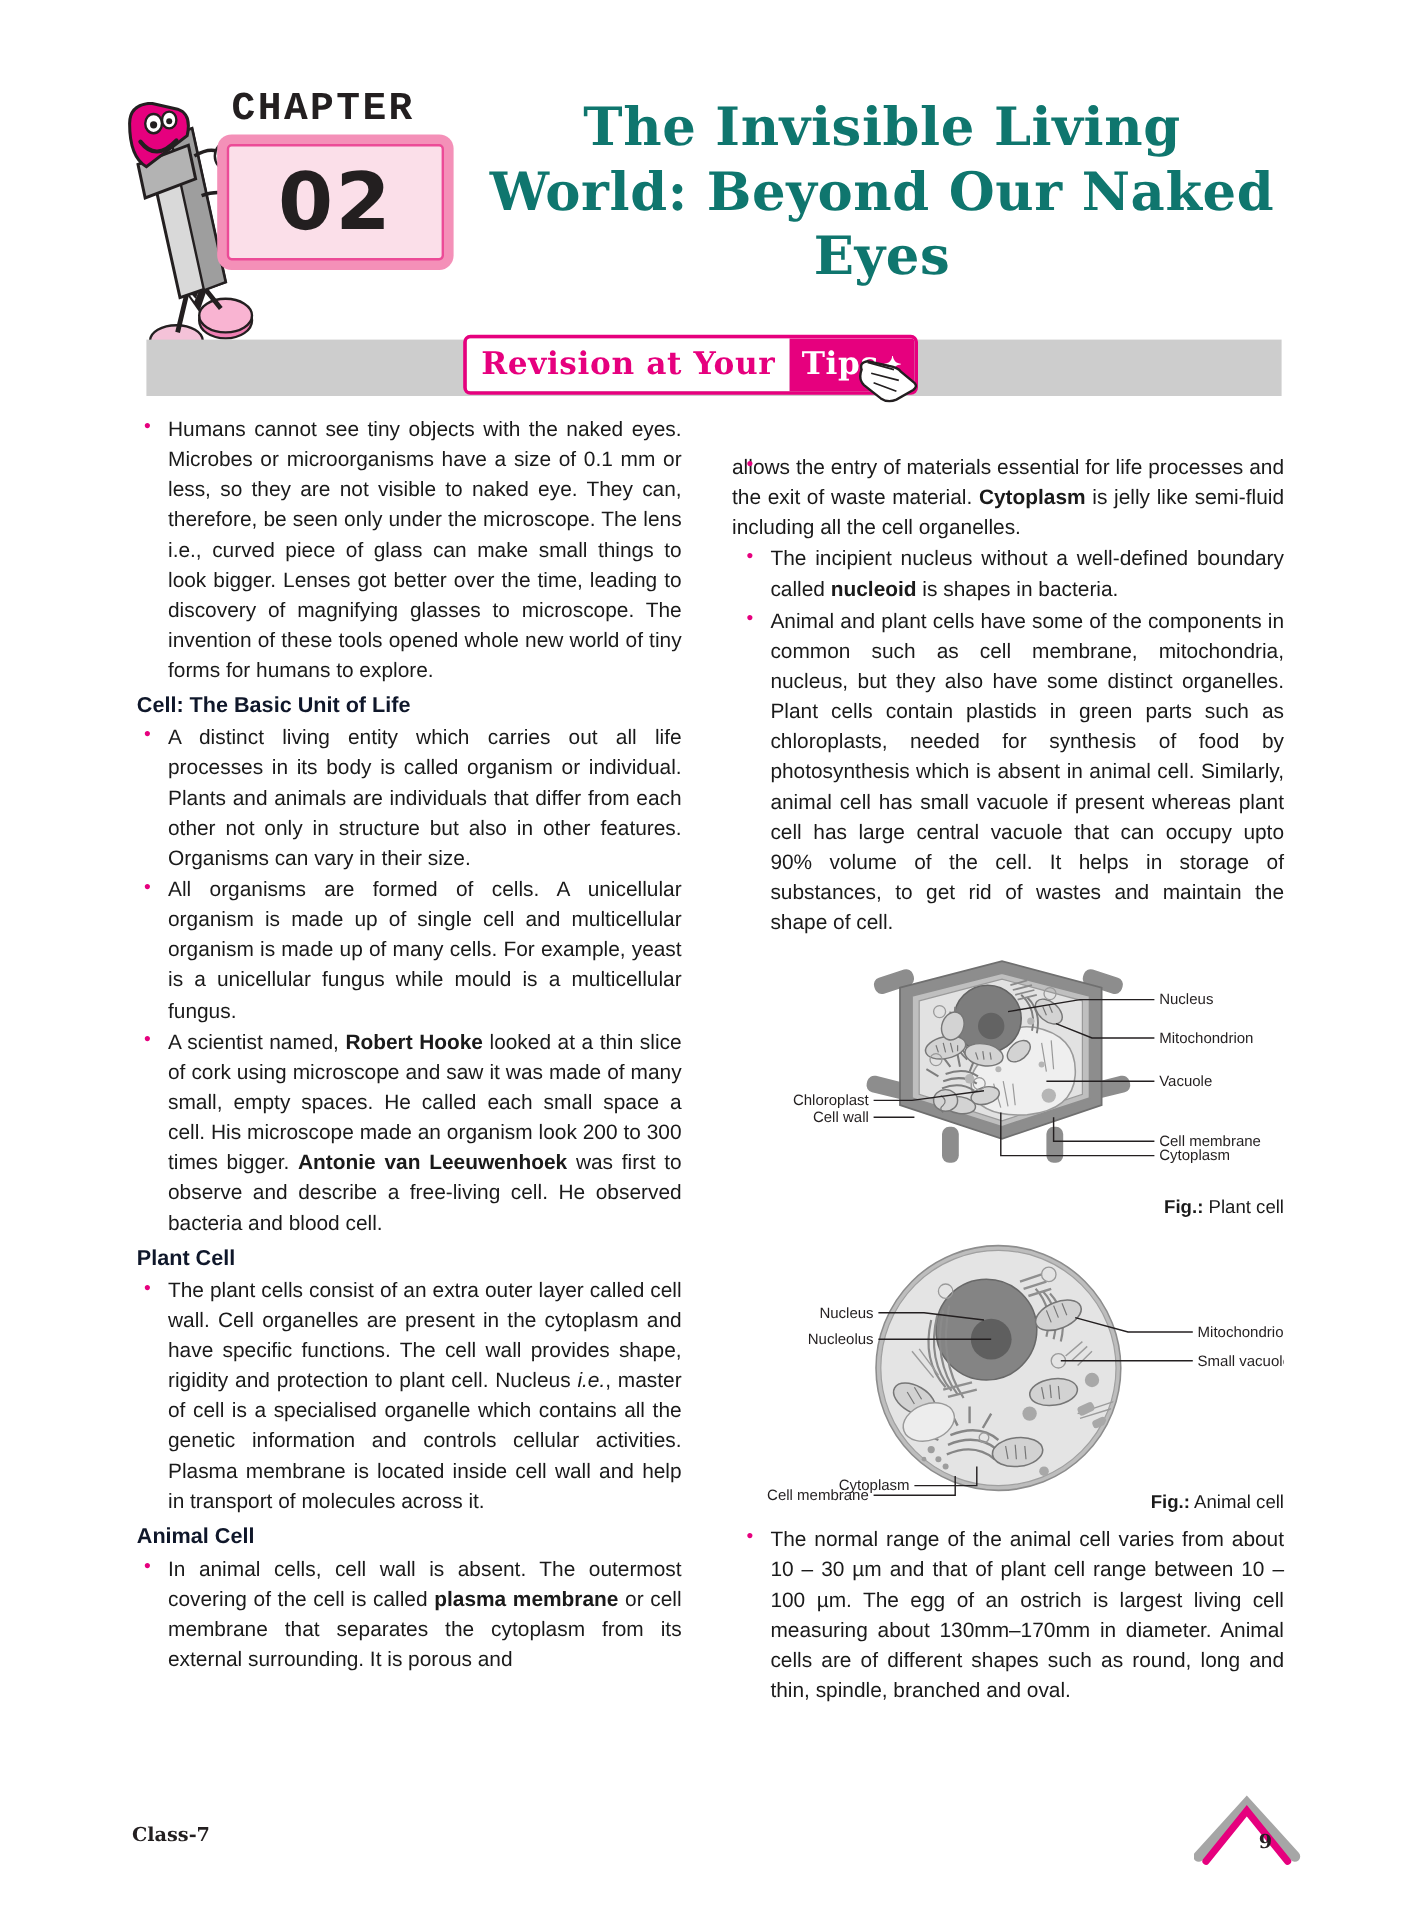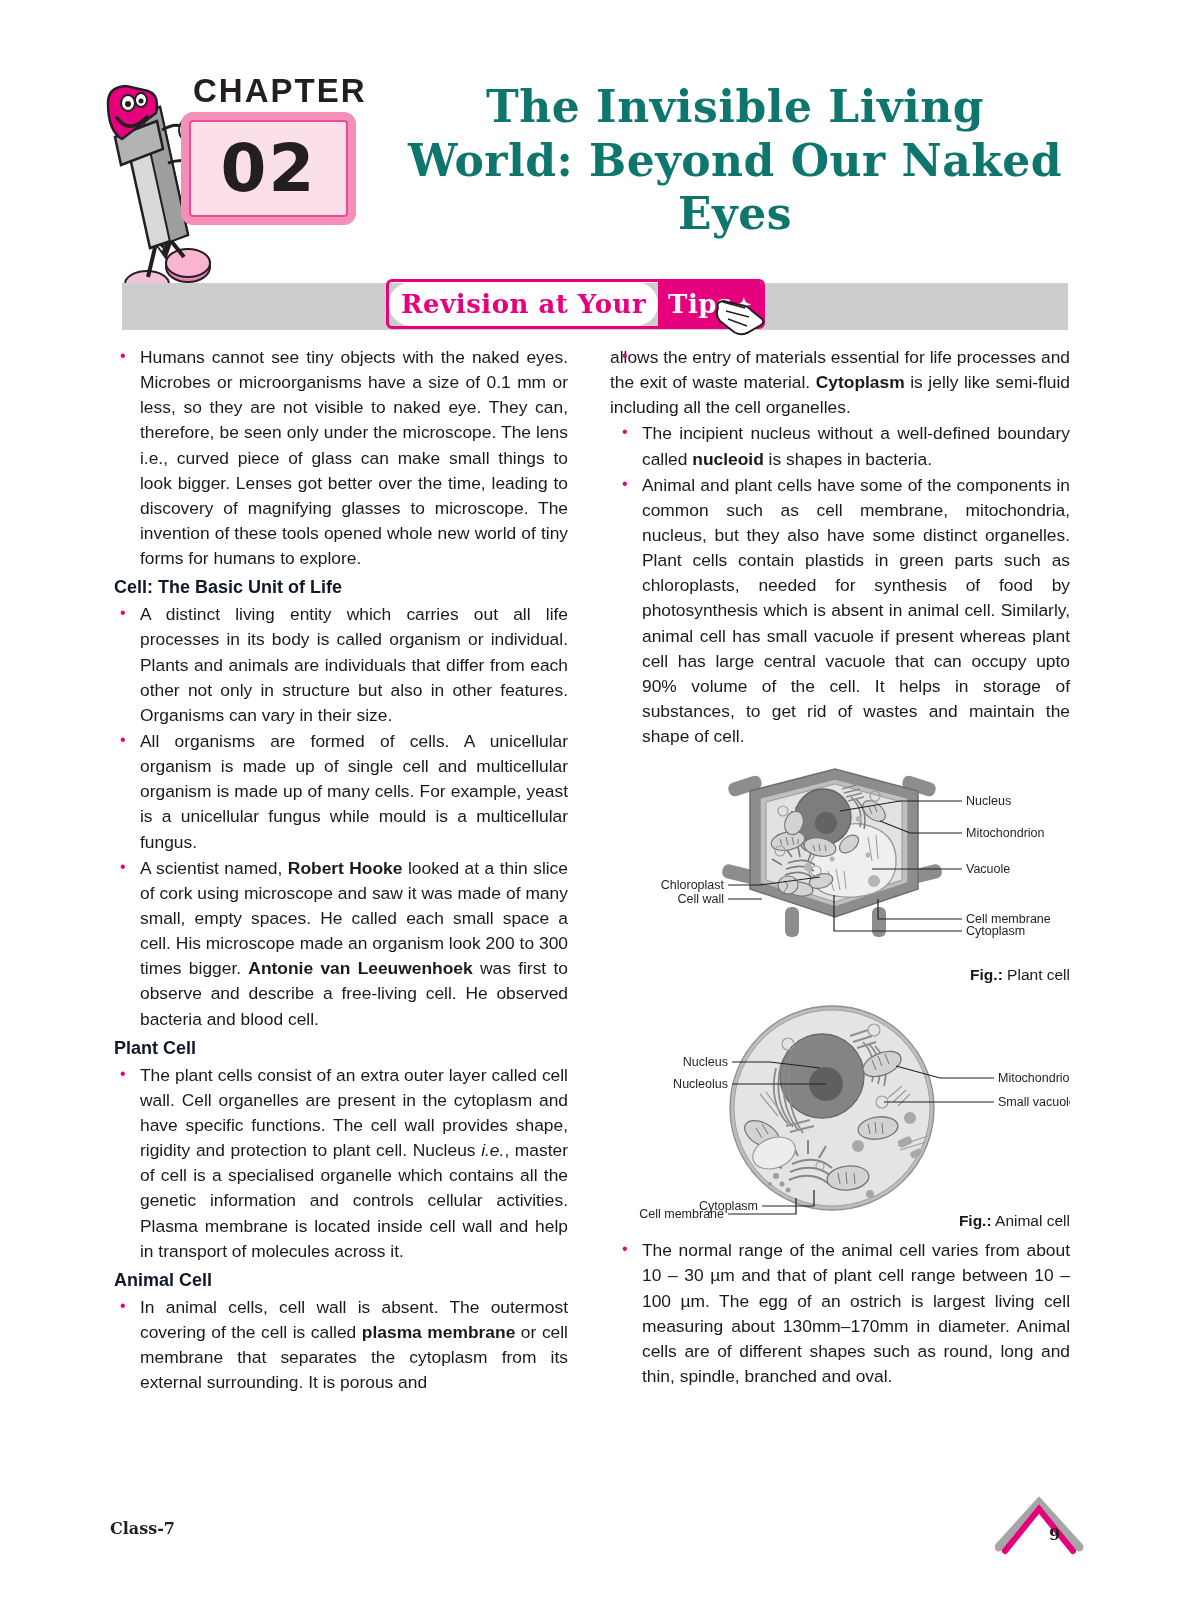--- a/index.html
+++ b/index.html
@@ -8,26 +8,26 @@
     font-family:"Liberation Sans", sans-serif;
     position:relative;overflow:hidden;
   }
   .page{position:absolute;inset:0;}
 
   
   .header{position:absolute;left:0;top:0;width:1183px;height:280px;}
 
   .chapter-word{
     position:absolute;left:193px;top:72px;
-    font-family:Liberation Sans, sans-serif;
+    font-family:Liberation Mono, monospace;
     font-weight:bold;font-size:33px;letter-spacing:2px;
     color:#231f20;
   }
   .chapter-box{
-    position:absolute;left:181px;top:112px;width:175px;height:113px;
+    position:absolute;left:181px;top:112px;width:197px;height:113px;
     background:#f490b8;border-radius:12px;
   }
   .chapter-box-inner{
     position:absolute;left:8px;top:8px;right:8px;bottom:8px;
     background:#fbdfe9;border:2px solid #ec4b97;border-radius:4px;
     display:flex;align-items:center;justify-content:center;
   }
   .chapter-num{
     font-family:"DejaVu Sans", sans-serif;
     font-weight:bold;font-size:66px;color:#231f20;letter-spacing:2px;
@@ -52,21 +52,21 @@
   }
   .ribbon{
     position:absolute;left:386px;top:279px;height:50px;
     display:flex;align-items:stretch;
     border:3px solid #e6007e;border-radius:6px;overflow:hidden;
     box-sizing:border-box;
   }
   .ribbon-left{
     background:#ffffff;color:#e6007e;
     font-family:"DejaVu Serif", serif;font-weight:bold;font-size:26px;
-    display:flex;align-items:center;padding:0 12px;letter-spacing:.5px;border-radius:22px;
+    display:flex;align-items:center;padding:0 12px;letter-spacing:.5px;
   }
   .ribbon-right{
     background:#e6007e;color:#ffffff;
     font-family:"DejaVu Serif", serif;font-weight:bold;font-size:26px;
     display:flex;align-items:center;padding:0 10px 0 10px;letter-spacing:.5px;
   }
   .sparkle{color:#ffffff;font-size:18px;margin-left:4px;}
   .cursor-hand{position:absolute;left:714px;top:288px;width:52px;height:48px;}
 
   
@@ -205,21 +205,21 @@
 
     <ul class="bullets">
       <li>
         <span>In animal cells, cell wall is absent. The outermost covering of the cell is called </span><b>plasma membrane</b><span> or cell membrane that separates the cytoplasm from its external surrounding. It is porous and</span>
       </li>
     </ul>
   </div>
 
   <div class="col col-right">
     <ul class="bullets">
-      <li style="padding-left:0;">
+      <li style="padding-left:0;margin-top:32px;">
         <span>allows the entry of materials essential for life processes and the exit of waste material. </span><b>Cytoplasm</b><span> is jelly like semi-fluid including all the cell organelles.</span>
       </li>
       <li>
         <span>The incipient nucleus without a well-defined boundary called </span><b>nucleoid</b><span> is shapes in bacteria.</span>
       </li>
       <li>Animal and plant cells have some of the components in common such as cell membrane, mitochondria, nucleus, but they also have some distinct organelles. Plant cells contain plastids in green parts such as chloroplasts, needed for synthesis of food by photosynthesis which is absent in animal cell. Similarly, animal cell has small vacuole if present whereas plant cell has large central vacuole that can occupy upto 90% volume of the cell. It helps in storage of substances, to get rid of wastes and maintain the shape of cell.</li>
     </ul>
 
     <div class="figure">
       <svg class="diagram" width="460" height="205" viewBox="0 0 460 205">

